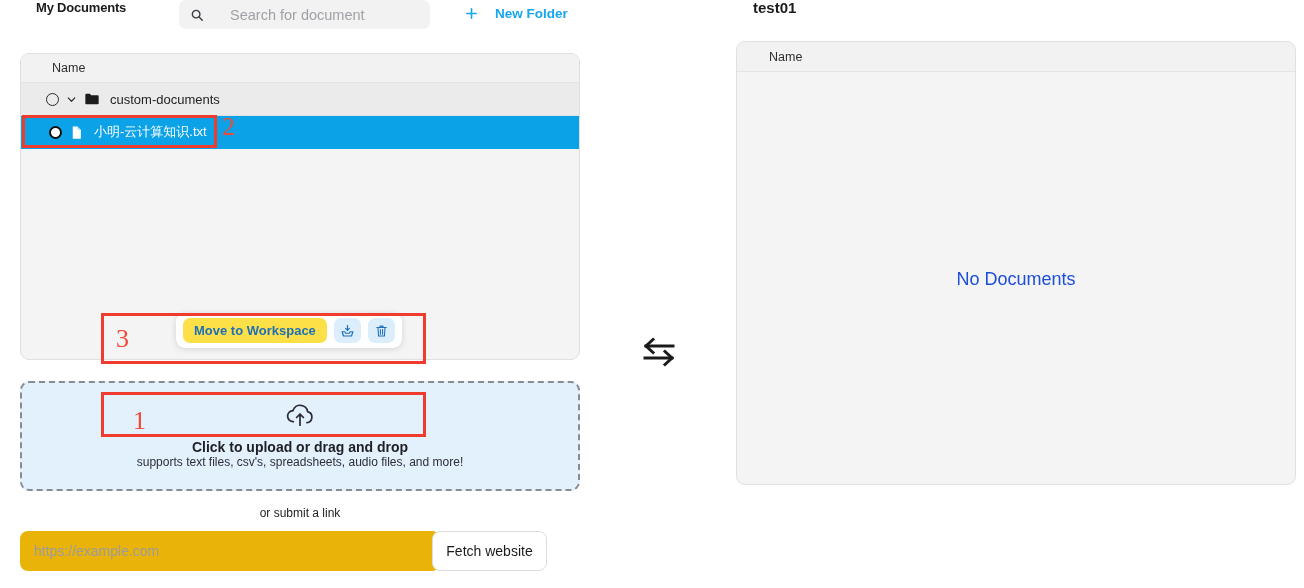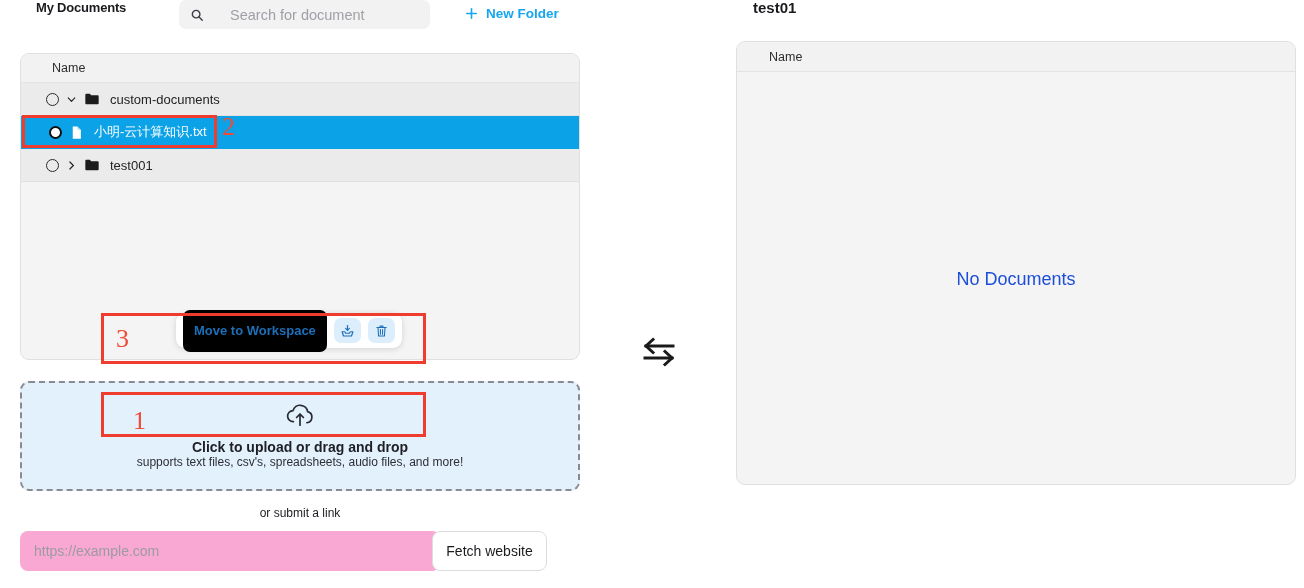--- a/index.html
+++ b/index.html
@@ -25,21 +25,21 @@
   }
   .search-icon { width: 14px; height: 14px; flex: 0 0 auto; color: #3c3c43; }
   .search-input {
     border: none; outline: none; background: transparent;
     font-family: "Liberation Sans", sans-serif; font-size: 14.5px; color: #2b2b2b;
     width: 210px; padding: 0;
   }
   .search-input::placeholder { color: #a0a0a6; }
   .new-folder-btn {
     position: absolute; left: 464px; top: 2px; height: 22px;
-    display: flex; align-items: center; gap: 7px;
+    display: flex; align-items: center; gap: 16px;
     color: #16a6ee; font-size: 13.5px; font-weight: bold;
     background: none; border: none; cursor: pointer; padding: 0;
     font-family: "Liberation Sans", sans-serif;
   }
   .plus-icon { width: 15px; height: 15px; }
 
   
   .file-card {
     position: absolute; left: 20px; top: 53px; width: 560px; height: 307px;
     background: #f4f4f4; border: 1px solid #e0e0e0; border-radius: 9px;
@@ -69,22 +69,22 @@
   .file-row.selected .row-label { color: #ffffff; }
 
   
   .action-bar {
     position: absolute; left: 176px; top: 313px;
     background: #ffffff; border-radius: 9px;
     box-shadow: 0 1px 6px rgba(0,0,0,0.14);
     height: 35px; display: flex; align-items: center; gap: 7px; padding: 0 7px;
   }
   .pill {
-    background: #000000; color: #1d6fb8; border: none; cursor: pointer;
-    border-radius: 7px; height: 42px; padding: 0 11px;
+    background: #fde047; color: #1d6fb8; border: none; cursor: pointer;
+    border-radius: 7px; height: 25px; padding: 0 11px;
     font-family: "Liberation Sans", sans-serif; font-size: 13px; font-weight: bold;
     display: flex; align-items: center;
   }
   .icon-pill {
     background: #dceefc; color: #1d6fb8; border: none; cursor: pointer;
     border-radius: 7px; width: 27px; height: 25px;
     display: flex; align-items: center; justify-content: center;
   }
 
   
@@ -97,21 +97,21 @@
   .cloud-ico { color: #2b2b33; margin-bottom: 6px; }
   .dz-main { font-size: 14px; font-weight: bold; color: #1e1e24; }
   .dz-sub { font-size: 12px; color: #2e2e36; }
 
   .or-link {
     position: absolute; left: 0; top: 506px; width: 600px;
     text-align: center; font-size: 12px; color: #1c1c22;
   }
   .url-input {
     position: absolute; left: 20px; top: 531px; width: 420px; height: 40px;
-    background: #f9a8d4; border: none; border-radius: 8px; outline: none;
+    background: #eab308; border: none; border-radius: 8px; outline: none;
     padding: 0 14px; font-family: "Liberation Sans", sans-serif; font-size: 14px; color: #222;
   }
   .url-input::placeholder { color: #9b9ba1; }
   .fetch-btn {
     position: absolute; left: 432px; top: 531px; width: 115px; height: 40px;
     background: #ffffff; border: 1px solid #dcdcdf; border-radius: 8px;
     font-family: "Liberation Sans", sans-serif; font-size: 14px; color: #1b1b1f;
     cursor: pointer;
   }
 
@@ -199,34 +199,20 @@
           <span class="ck"></span>
           <span class="doc-ico">
             <svg viewBox="0 0 24 24" width="15" height="15" fill="currentColor">
                 <path d="M6 2.2h7.2L19 8v13.8H6z"></path>
                 <path d="M13.2 2.2 19 8h-5.8z" fill="#bfe7fa"></path>
               </svg>
           </span>
           <span class="row-label">小明-云计算知识.txt</span>
         </div>
 
-        <div class="file-row">
-          <span class="ck"></span>
-          <span class="chev">
-            <svg viewBox="0 0 24 24" width="13" height="13" fill="none" stroke="currentColor" stroke-width="2.2" stroke-linecap="round" stroke-linejoin="round">
-                <polyline points="9,5.5 15.5,12 9,18.5"></polyline>
-              </svg>
-          </span>
-          <span class="folder-ico">
-            <svg viewBox="0 0 24 24" width="16" height="16" fill="currentColor">
-                <path d="M2 5.6a1.4 1.4 0 0 1 1.4-1.4h5.4l1.9 2.1h9.9A1.4 1.4 0 0 1 22 7.7v10.7a1.4 1.4 0 0 1-1.4 1.4H3.4A1.4 1.4 0 0 1 2 18.4z"></path>
-              </svg>
-          </span>
-          <span class="row-label">test001</span>
-        </div>
 
       </div>
     </div>
 
     <div class="action-bar">
       <button class="pill">Move to Workspace</button>
       <button class="icon-pill">
         <svg viewBox="0 0 24 24" width="16" height="16" fill="none" stroke="currentColor" stroke-width="1.9" stroke-linecap="round" stroke-linejoin="round">
           <path d="M12 3.2v7.2"></path>
             <polyline points="9,7.8 12,10.9 15,7.8"></polyline>

